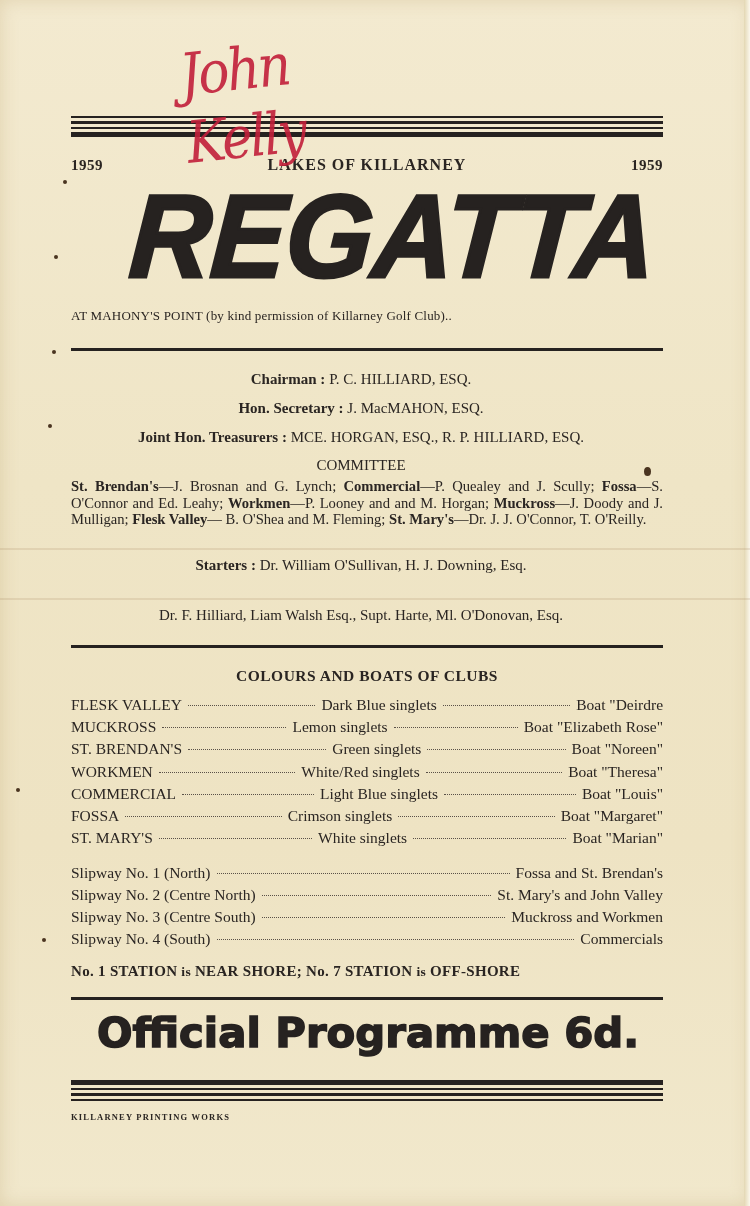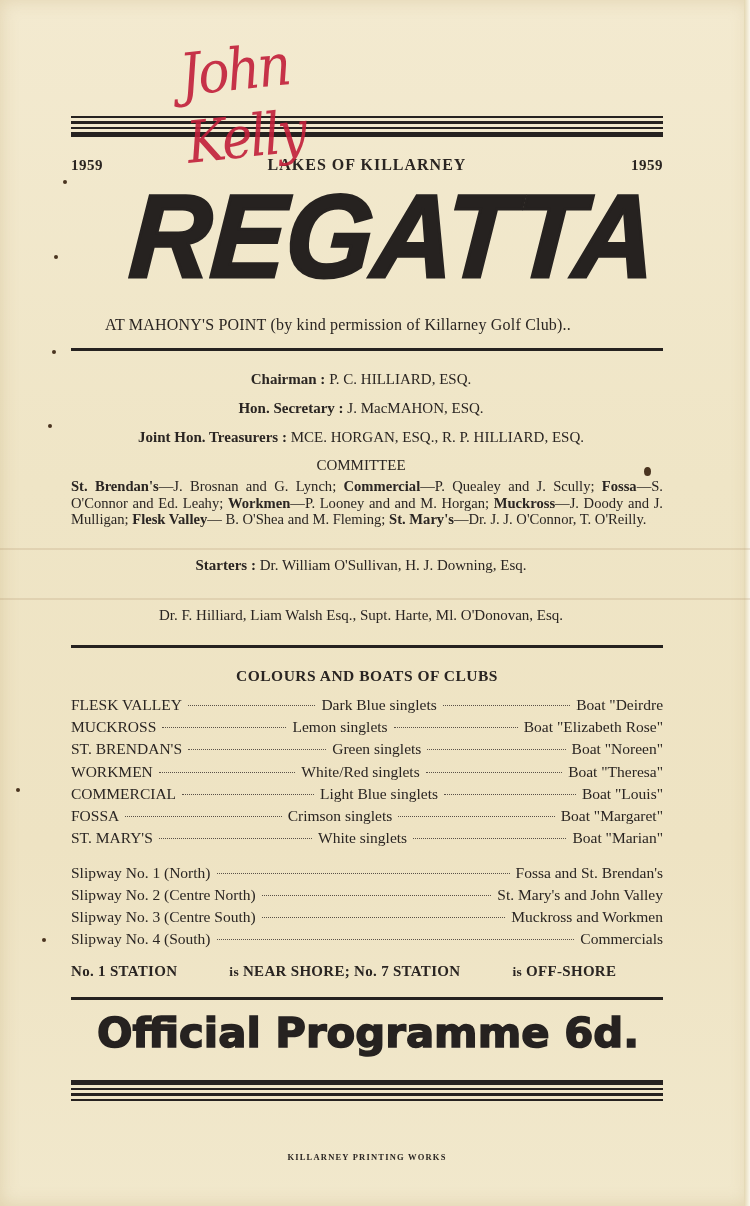--- a/index.html
+++ b/index.html
@@ -40,22 +40,22 @@
       position: absolute; left: 118px; top: 176px; width: 500px;
       text-align: center;
       font-family: "Liberation Sans", "DejaVu Sans", sans-serif;
       font-weight: bold; font-style: italic;
       font-size: 118px; line-height: 120px;
       transform: scaleX(0.95) skewX(-4deg);
       letter-spacing: 0px; color: #262220;
       -webkit-text-stroke: 3px #262220;
     }
     .venue {
-      position: absolute; left: 71px; top: 316px; width: 592px;
-      font-size: 16px; text-align: justify; letter-spacing: 0.2px; margin-left: 34px;
+      position: absolute; left: 71px; top: 308px; width: 592px;
+      font-size: 13px; text-align: justify; letter-spacing: 0.2px;
     }
     .hr { position: absolute; left: 71px; width: 592px; height: 3px; background: #262220; }
     .center-line { position: absolute; left: 65px; width: 592px; text-align: center; font-size: 15px; }
     .center-line b { font-weight: bold; }
     .committee {
       position: absolute; left: 71px; top: 478px; width: 592px;
       font-size: 14.6px; line-height: 16.5px; text-align: justify;
     }
     .committee b { font-weight: bold; }
     .clubs-head {
@@ -64,31 +64,31 @@
     }
     .row {
       position: absolute; left: 71px; width: 592px; height: 22px;
       display: flex; align-items: baseline; font-size: 15.5px;
     }
     .row .lead { flex: 1; border-bottom: 1px dotted #5a5148; margin: 0 6px; transform: translateY(-4px); min-width: 20px; }
     .station {
       position: absolute; left: 71px; top: 963px; width: 600px;
       font-weight: bold; font-size: 15px; letter-spacing: 0.3px; white-space: nowrap;
     }
-    .station .small { font-size: 13.5px; margin-left: 48px; }
+    .station .small { font-size: 13.5px; }
     .official {
       position: absolute; left: 68px; top: 1009px; width: 600px; text-align: center;
       font-family: "DejaVu Sans", "Liberation Sans", sans-serif;
       font-weight: bold; font-size: 41px; letter-spacing: 0px; color: #262220;
       -webkit-text-stroke: 1.5px #262220;
       transform: scaleX(1.02);
     }
     .printer {
-      position: absolute; left: 71px; top: 1112px; width: 592px; text-align: center;
-      font-weight: bold; font-size: 8.5px; letter-spacing: 1.2px; margin-top: 40px;
+      position: absolute; left: 71px; top: 1112px; width: 592px; text-align: left;
+      font-weight: bold; font-size: 8.5px; letter-spacing: 1.2px;
     }
     .speck { position: absolute; width: 4px; height: 4px; border-radius: 50%; background: #4a3420; }
   </style>
 </head>
 <body>
 
 <div class="page">
   <div class="edge-right"></div>
   <div class="crease" style="top:548px"></div>
   <div class="crease" style="top:598px"></div>

